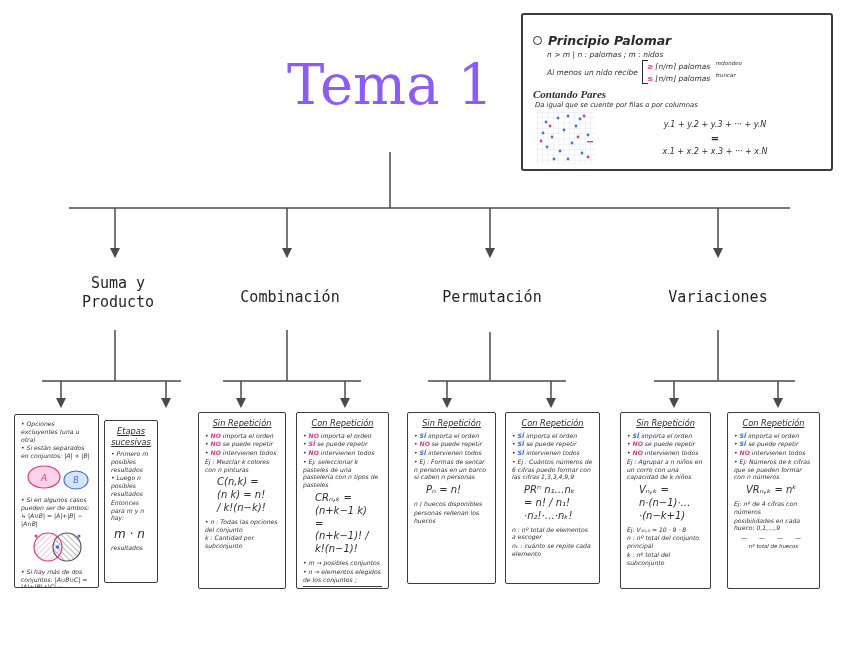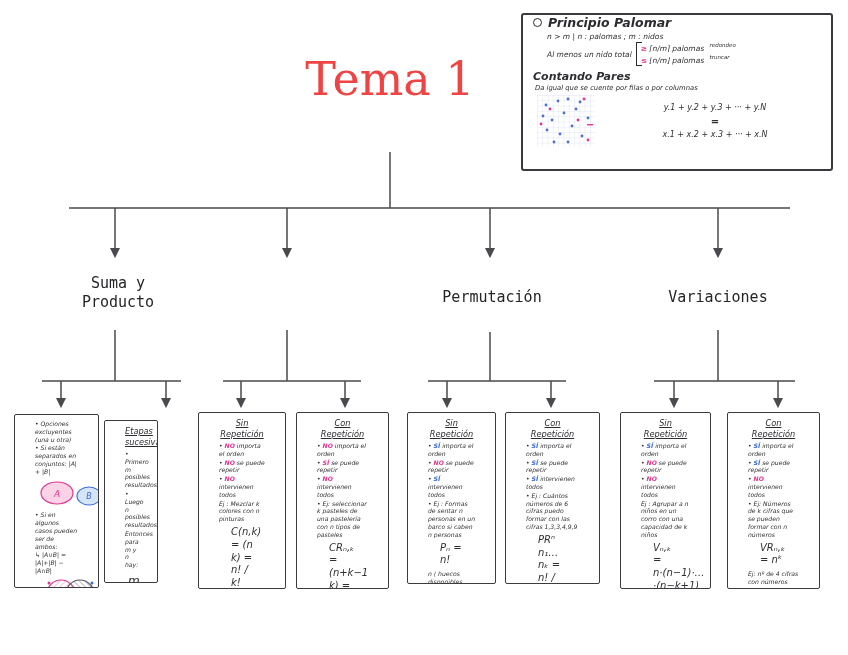--- a/index.html
+++ b/index.html
@@ -1,47 +1,47 @@
 <!DOCTYPE html>
 <html><head>
 <meta charset="utf-8">
 <style>
   html,body{margin:0;padding:0;background:#ffffff;}
   .canvas{position:relative;width:848px;height:655px;background:#fff;overflow:hidden;
           font-family:"DejaVu Sans",sans-serif;color:#2f2f33;}
   .page-title{position:absolute;left:240px;top:52px;width:300px;text-align:center;
-          font-family:"DejaVu Serif",serif;font-size:46px;font-weight:500;color:#ef4444;}
+          font-family:"DejaVu Serif",serif;font-size:56px;font-weight:500;color:#8b5cf6;}
   .connectors{position:absolute;left:0;top:0;pointer-events:none;}
 
   
   .notebox{position:absolute;left:521px;top:13px;width:312px;height:158px;
            border:2px solid #3a3a3e;border-radius:3px;background:#fff;
-           padding:0 10px;box-sizing:border-box;font-style:italic;}
+           padding:18px 10px;box-sizing:border-box;font-style:italic;}
   .nb-title{font-size:12.5px;font-weight:bold;color:#2b2b30;display:flex;align-items:center;gap:6px;}
   .circle-bullet{width:7px;height:7px;border:1.4px solid #2b2b30;border-radius:50%;display:inline-block;}
   .nb-line{font-size:7.5px;margin:2px 0 1px 14px;}
   .recibe-row{display:flex;align-items:center;gap:4px;margin-left:14px;font-size:7.5px;}
   .bracket{border-left:1.6px solid #2b2b30;padding-left:4px;position:relative;}
   .bracket:before,.bracket:after{content:"";position:absolute;left:0;width:5px;border-top:1.6px solid #2b2b30;}
   .bracket:before{top:0;} .bracket:after{bottom:0;}
   .br-row{font-size:7.5px;line-height:1.4;}
   .annot{font-size:5.5px;color:#2b2b30;vertical-align:super;margin-left:3px;}
-  .nb-title2{font-size:11px;font-weight:bold;margin-top:4px;}
+  .nb-title2{font-size:11px;font-weight:bold;margin-top:4px;font-family:Liberation Serif, serif;}
   .nb-sub{font-size:6.8px;margin:1px 0 3px 2px;}
   .pares-row{display:flex;gap:14px;align-items:center;margin-left:4px;justify-content:flex-end;}
   .eq-col{text-align:center;font-size:8px;line-height:1.5;flex:1;}
   .eq-sign{font-weight:bold;font-size:10px;}
 
   
   .branch-label{position:absolute;font-family:"DejaVu Sans Mono",monospace;font-size:15px;
                 color:#252528;text-align:center;white-space:pre-line;line-height:1.25;}
 
   
   .card{position:absolute;border:1.6px solid #3c3c40;border-radius:2px;background:#fff;
-        box-sizing:border-box;padding:4px 20px;overflow:hidden;font-style:italic;
+        box-sizing:border-box;padding:4px 6px;overflow:hidden;font-style:italic;
         font-size:6.1px;line-height:1.28;color:#2f2f33;}
   .cl{margin:1px 0;}
   .ct{font-style:italic;text-align:center;font-size:8.2px;text-decoration:underline;
       margin-bottom:3px;color:#2b2b30;}
   .fm{font-size:10px;margin:3px 12px;}
   .big{font-size:12px;font-style:italic;margin:5px 0 1px 3px;}
   .pink-note{color:#e0368f;border-top:1px solid #3c3c40;margin-top:3px;padding-top:1px;font-size:5.2px;}
   .dash{letter-spacing:5px;text-align:center;font-style:normal;margin-top:2px;}
   .smallc{font-size:5.4px;text-align:center;}
   .c-p{color:#e0368f;font-weight:bold;}
@@ -87,21 +87,21 @@
 
   <div class="page-title">Tema 1</div>
 
   <div class="notebox">
     <div class="nb-title">
       <span class="circle-bullet"></span>
       <span>Principio Palomar</span>
     </div>
     <div class="nb-line">n &gt; m  |  n : palomas ;  m : nidos</div>
     <div class="recibe-row">
-      <span>Al menos un nido total</span>
+      <span>Al menos un nido recibe</span>
       <div class="bracket">
         <div class="br-row">
           <span class="c-p">≥</span>
           <span>⌈n/m⌉</span>
           <span>palomas</span>
           <span class="annot">redondeo</span>
         </div>
         <div class="br-row">
           <span class="c-p">≤</span>
           <span>⌊n/m⌋</span>
@@ -149,20 +149,21 @@
       <div class="eq-col">
         <div>y.1 + y.2 + y.3 + ··· + y.N</div>
         <div class="eq-sign">=</div>
         <div>x.1 + x.2 + x.3 + ··· + x.N</div>
       </div>
     </div>
   </div>
 
   <div class="branch-label" style="left:58px;top:274px;width:120px">Suma y
 Producto</div>
+  <div class="branch-label" style="left:217px;top:288px;width:146px">Combinación</div>
   <div class="branch-label" style="left:419px;top:288px;width:146px">Permutación</div>
   <div class="branch-label" style="left:645px;top:288px;width:146px">Variaciones</div>
 
   <div class="card" style="left:14px;top:414px;width:85px;height:174px">
       <div class="cl "><span>• Opciones excluyentes (una u otra)</span></div>
       <div class="cl "><span>• Si están separados en conjuntos: |A| + |B|</span></div>
       <div class="graphic">
     <svg width="70" height="30">
       <ellipse cx="22" cy="15" rx="16" ry="11" fill="#fbd3e7" stroke="#e0368f" stroke-width="1.2"></ellipse>
       <text x="22" y="19" font-size="9" fill="#e0368f" text-anchor="middle" font-style="italic">A</text>

